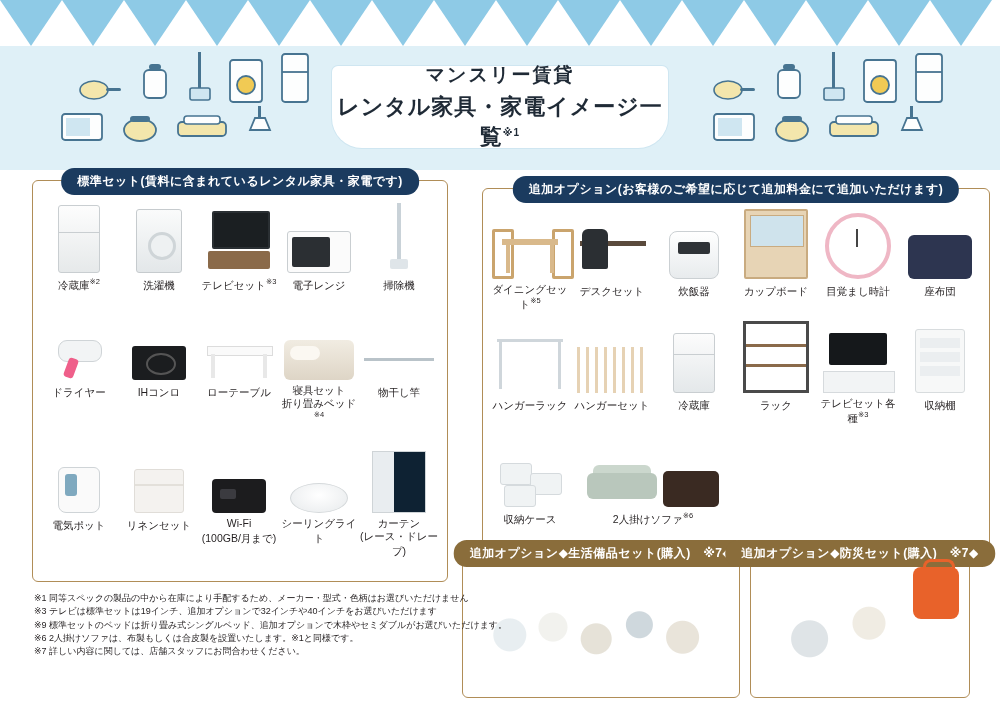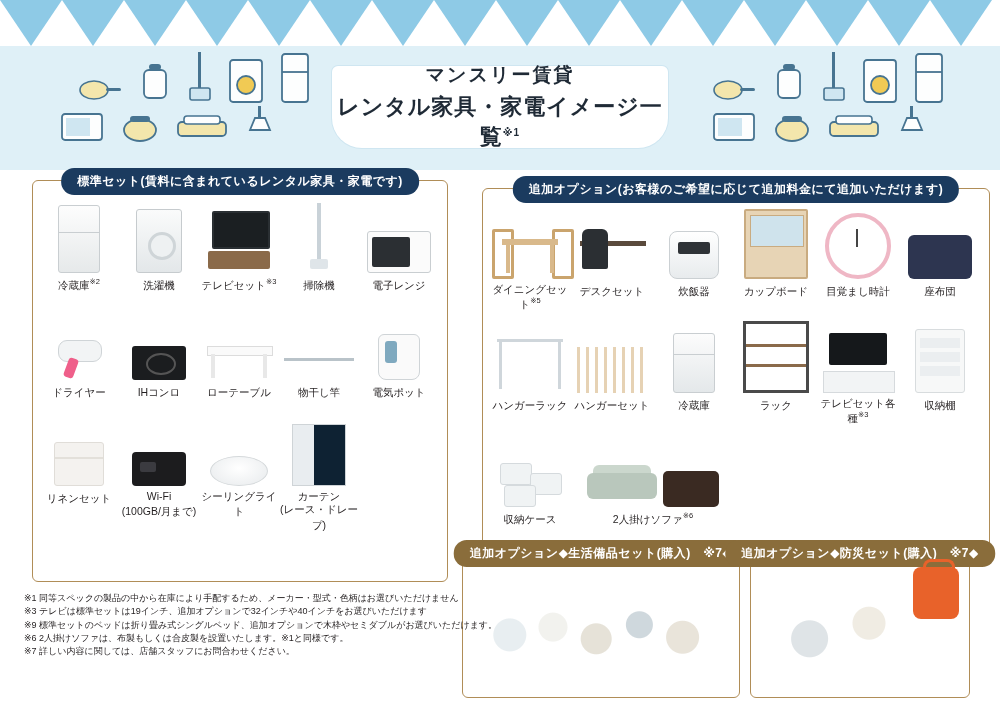--- a/index.html
+++ b/index.html
@@ -76,21 +76,21 @@
 
   
   #panel-standard .cell{width:80px;margin:0 0 12px 0;}
   #panel-standard .art{height:76px;display:flex;align-items:flex-end;justify-content:center;}
   
   #panel-option .cell{width:82px;margin:0 0 8px 0;}
   #panel-option .art{height:74px;display:flex;align-items:flex-end;justify-content:center;}
 
   
   .notes{
-    position:absolute;left:24px;top:592px;width:420px;
+    position:absolute;left:34px;top:592px;width:420px;
     font-size:9px;line-height:1.48;color:#231f20;
   }
   .notes div{white-space:nowrap;}
 
   
   .obj{position:relative;}
   .fridge{width:40px;height:66px;background:linear-gradient(180deg,#fdfdfd,#e6e9ea);border:1px solid #c9ced1;border-radius:3px;}
   .fridge:after{content:"";position:absolute;left:0;top:26px;width:100%;height:1px;background:#c9ced1;}
   .washer{width:44px;height:62px;background:linear-gradient(180deg,#fafbfb,#e3e7e9);border:1px solid #c6cbce;border-radius:3px;}
   .washer:after{content:"";position:absolute;left:11px;top:22px;width:22px;height:22px;border-radius:50%;border:3px solid #cfd5d8;background:#eef1f2;}
@@ -311,35 +311,35 @@
           <div class="obj tvset">
             <div class="screen"></div>
             <div class="stand"></div>
           </div>
         </div>
       <div class="caption"><span>テレビセット</span><sup>※3</sup></div>
     </div>
 
     <div class="cell">
       <div class="art">
+          <div class="obj microwave">
+            <div class="door"></div>
+          </div>
+        </div>
+      <div class="caption"><span>電子レンジ</span><sup></sup></div>
+    </div>
+
+    <div class="cell">
+      <div class="art">
           <div class="obj vac">
             <div class="pole"></div>
             <div class="head"></div>
           </div>
         </div>
       <div class="caption"><span>掃除機</span><sup></sup></div>
-    </div>
-
-    <div class="cell">
-      <div class="art">
-          <div class="obj microwave">
-            <div class="door"></div>
-          </div>
-        </div>
-      <div class="caption"><span>電子レンジ</span><sup></sup></div>
     </div>
 
     <div class="cell">
       <div class="art">
           <div class="obj dryer">
             <div class="body"></div>
             <div class="handle"></div>
           </div>
         </div>
       <div class="caption"><span>ドライヤー</span><sup></sup></div>
@@ -356,20 +356,27 @@
       <div class="art">
           <div class="obj lowtable">
             <div class="top"></div>
             <div class="leg" style="left:4px"></div>
             <div class="leg" style="left:56px"></div>
           </div>
         </div>
       <div class="caption"><span>ローテーブル</span><sup></sup></div>
     </div>
 
+    <div class="cell">
+      <div class="art">
+          <div class="obj futon"></div>
+        </div>
+      <div class="caption"><span>寝具セット
+折り畳みベッド</span><sup>※4</sup></div>
+    </div>
 
     <div class="cell">
       <div class="art">
           <div class="obj pole">
             <div class="bar"></div>
           </div>
         </div>
       <div class="caption"><span>物干し竿</span><sup></sup></div>
     </div>
 

